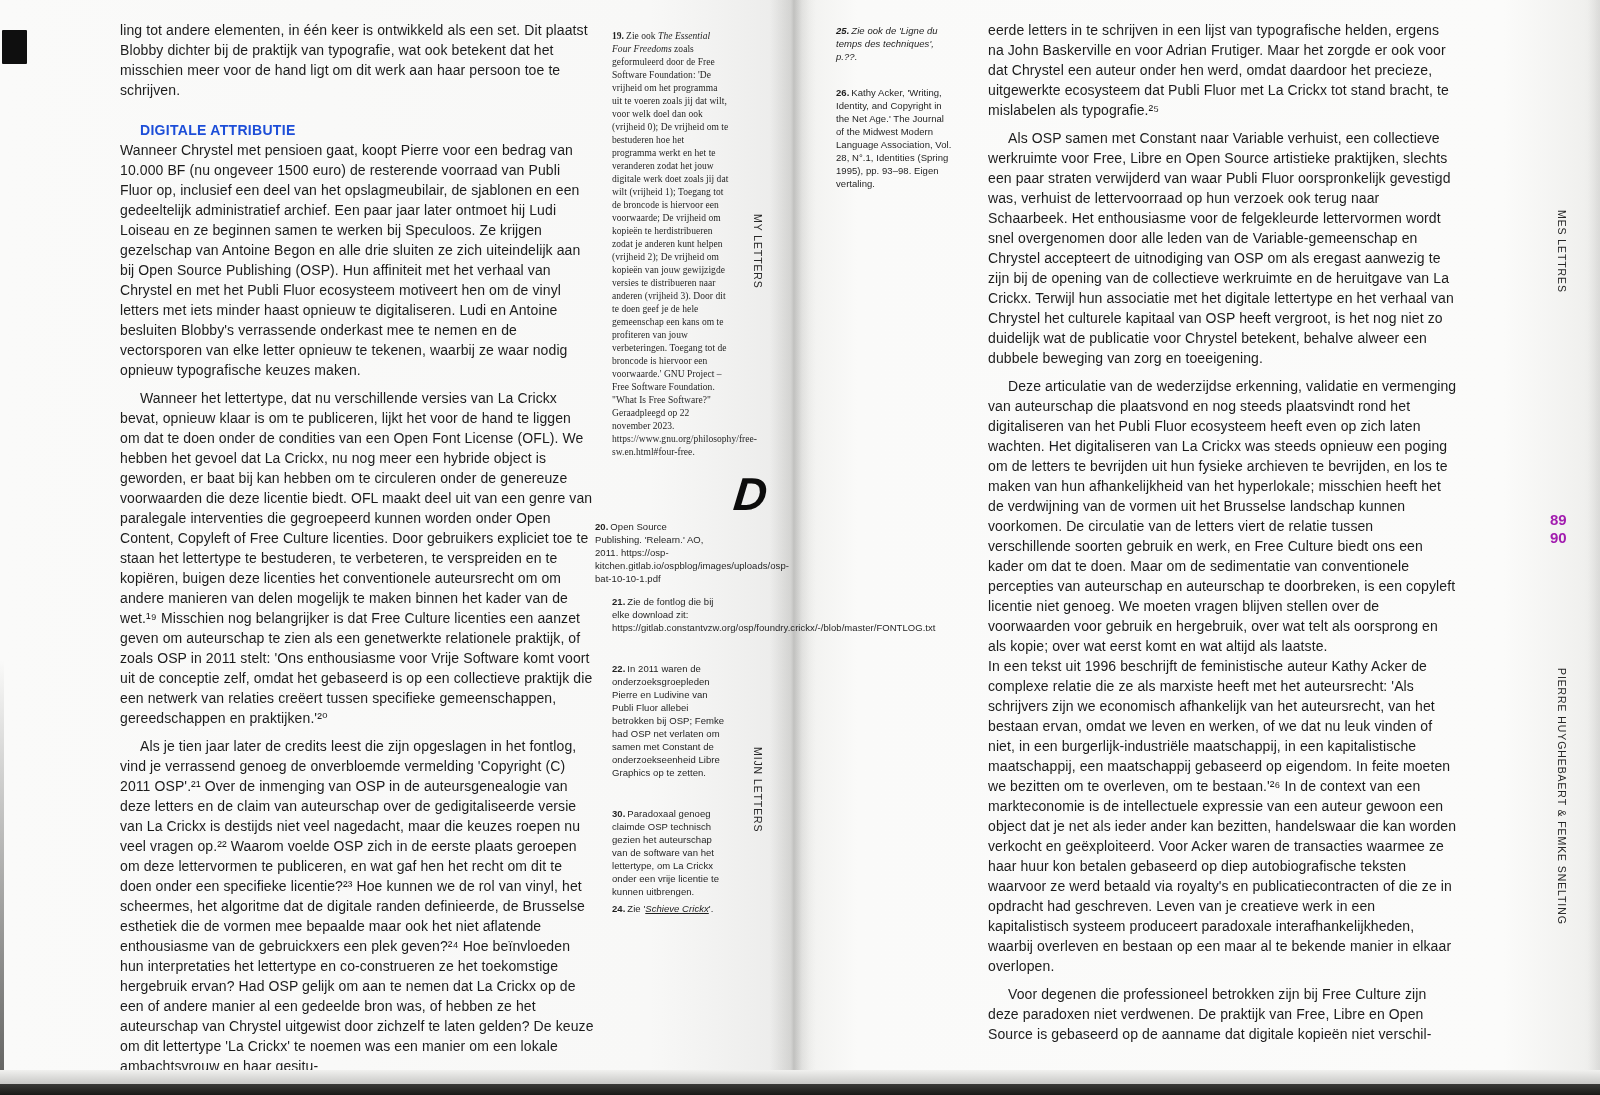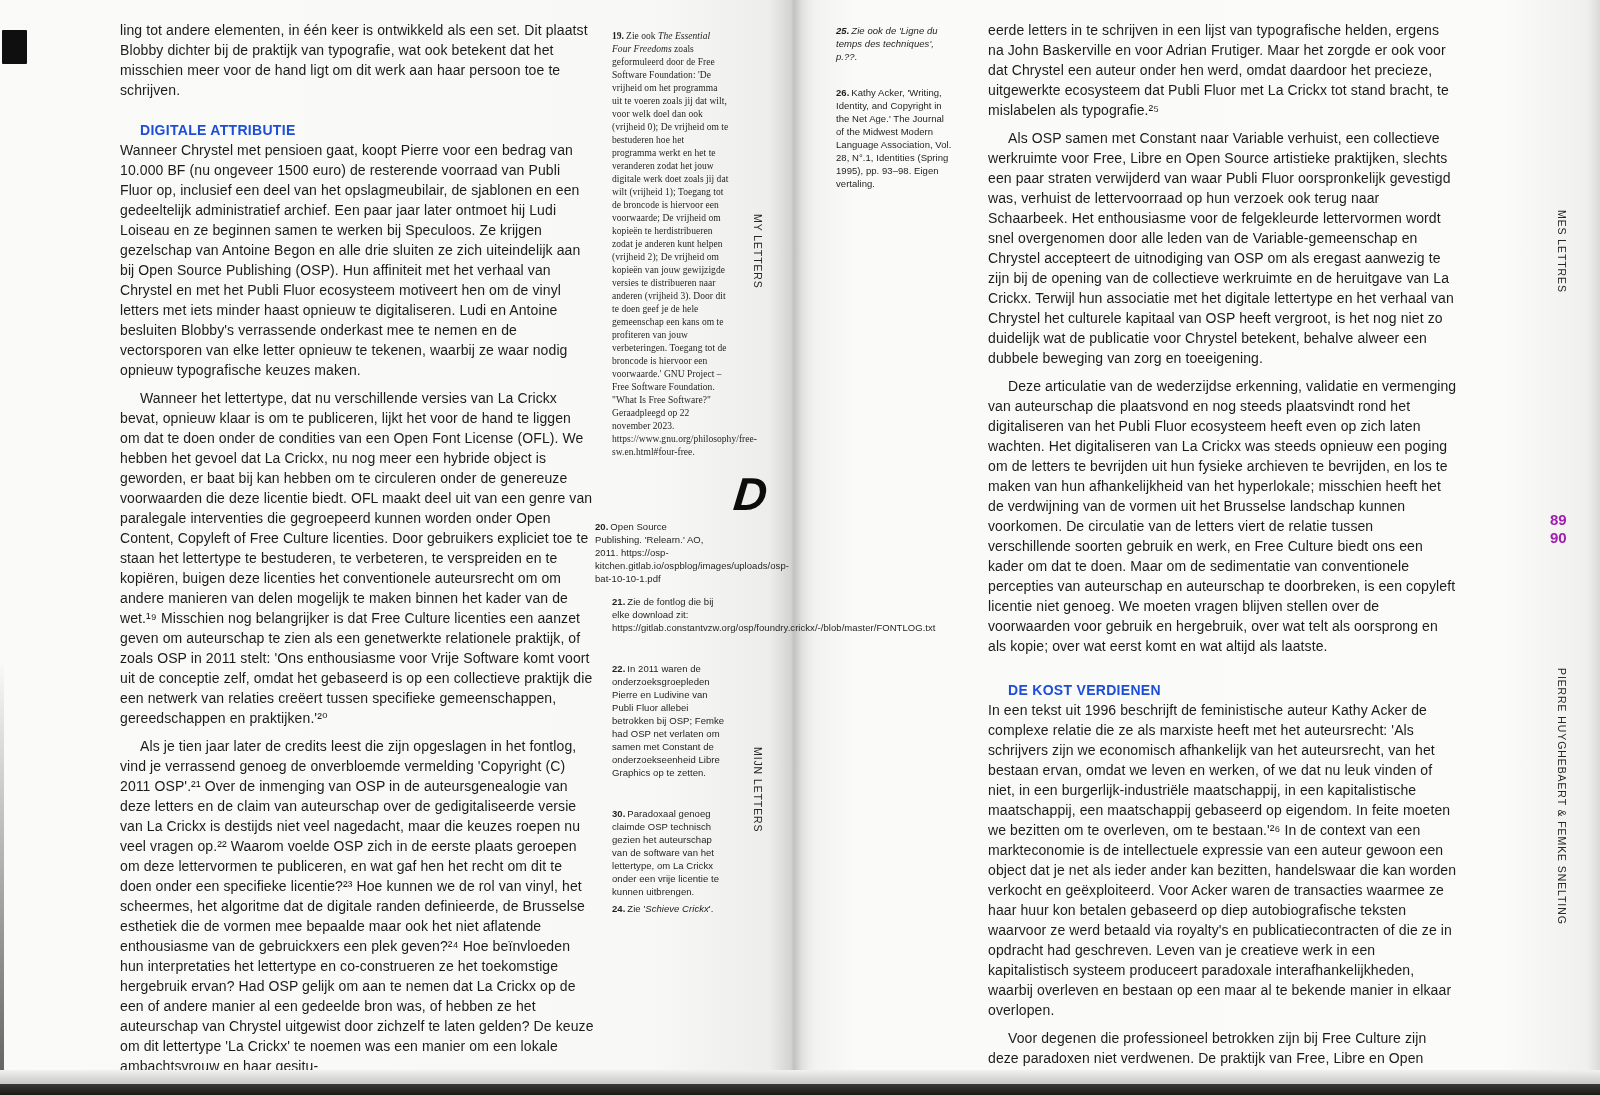--- a/index.html
+++ b/index.html
@@ -68,39 +68,38 @@
   <div class="fn" style="left:612px;top:595px;">
     <span class="fn-num">21.</span><span><span>Zie de </span><span style="">fontlog</span><span> die bij elke download zit: https://gitlab.constantvzw.org/osp/foundry.crickx/-/blob/master/FONTLOG.txt</span></span>
   </div>
   <div class="fn" style="left:612px;top:662px;">
     <span class="fn-num">22.</span><span><span>In 2011 waren de onderzoeksgroepleden Pierre en Ludivine van Publi Fluor allebei betrokken bij OSP; Femke had OSP net verlaten om samen met Constant de onderzoekseenheid Libre Graphics op te zetten.</span></span>
   </div>
   <div class="fn" style="left:612px;top:807px;">
     <span class="fn-num">30.</span><span><span>Paradoxaal genoeg claimde OSP technisch gezien het auteurschap van de software van het lettertype, om La Crickx onder een vrije licentie te kunnen uitbrengen.</span></span>
   </div>
   <div class="fn" style="left:612px;top:902px;">
-    <span class="fn-num">24.</span><span><span>Zie '</span><span style="font-style: italic;">Schieve Crickx</span><span>'.</span></span>
+    <span class="fn-num">24.</span><span><span>Zie '</span><span style="font-style: italic; text-decoration: underline;">Schieve Crickx</span><span>'.</span></span>
   </div>
 
   <div class="vlabel" style="left:752px;top:214px;">MY LETTERS</div>
   <div class="vlabel" style="left:752px;top:747px;">MIJN LETTERS</div>
   <div class="chapter-letter">D</div>
 
   <div class="fn" style="left:836px;top:24px;font-style:italic;">
     <span class="fn-num">25.</span><span><span>Zie ook de 'Ligne du temps des techniques', p.??.</span></span>
   </div>
   <div class="fn" style="left:836px;top:86px;">
     <span class="fn-num">26.</span><span><span>Kathy Acker, 'Writing, Identity, and Copyright in the Net Age.' </span><span style="">The Journal of the Midwest Modern Language Association</span><span>, Vol. 28, N°.1, Identities (Spring 1995), pp. 93–98. Eigen vertaling.</span></span>
   </div>
 
   <div class="main-col main-col-right">
     <p class="para">eerde letters in te schrijven in een lijst van typografische helden, ergens na John Baskerville en voor Adrian Frutiger. Maar het zorgde er ook voor dat Chrystel een auteur onder hen werd, omdat daardoor het precieze, uitgewerkte ecosysteem dat Publi Fluor met La Crickx tot stand bracht, te mislabelen als typografie.²⁵</p>
     <p class="para indent">Als OSP samen met Constant naar Variable verhuist, een collectieve werkruimte voor Free, Libre en Open Source artistieke praktijken, slechts een paar straten verwijderd van waar Publi Fluor oorspronkelijk gevestigd was, verhuist de lettervoorraad op hun verzoek ook terug naar Schaarbeek. Het enthousiasme voor de felgekleurde lettervormen wordt snel overgenomen door alle leden van de Variable-gemeenschap en Chrystel accepteert de uitnodiging van OSP om als eregast aanwezig te zijn bij de opening van de collectieve werkruimte en de heruitgave van La Crickx. Terwijl hun associatie met het digitale lettertype en het verhaal van Chrystel het culturele kapitaal van OSP heeft vergroot, is het nog niet zo duidelijk wat de publicatie voor Chrystel betekent, behalve alweer een dubbele beweging van zorg en toeeigening.</p>
     <p class="para indent">Deze articulatie van de wederzijdse erkenning, validatie en vermenging van auteurschap die plaatsvond en nog steeds plaatsvindt rond het digitaliseren van het Publi Fluor ecosysteem heeft even op zich laten wachten. Het digitaliseren van La Crickx was steeds opnieuw een poging om de letters te bevrijden uit hun fysieke archieven te bevrijden, en los te maken van hun afhankelijkheid van het hyperlokale; misschien heeft het de verdwijning van de vormen uit het Brusselse landschap kunnen voorkomen. De circulatie van de letters viert de relatie tussen verschillende soorten gebruik en werk, en Free Culture biedt ons een kader om dat te doen. Maar om de sedimentatie van conventionele percepties van auteurschap en auteurschap te doorbreken, is een copyleft licentie niet genoeg. We moeten vragen blijven stellen over de voorwaarden voor gebruik en hergebruik, over wat telt als oorsprong en als kopie; over wat eerst komt en wat altijd als laatste.</p>
-    <h3 class="heading heading-right">DE KOST VERDIENEN</h3>
     <p class="para">In een tekst uit 1996 beschrijft de feministische auteur Kathy Acker de complexe relatie die ze als marxiste heeft met het auteursrecht: 'Als schrijvers zijn we economisch afhankelijk van het auteursrecht, van het bestaan ervan, omdat we leven en werken, of we dat nu leuk vinden of niet, in een burgerlijk-industriële maatschappij, in een kapitalistische maatschappij, een maatschappij gebaseerd op eigendom. In feite moeten we bezitten om te overleven, om te bestaan.'²⁶ In de context van een markteconomie is de intellectuele expressie van een auteur gewoon een object dat je net als ieder ander kan bezitten, handelswaar die kan worden verkocht en geëxploiteerd. Voor Acker waren de transacties waarmee ze haar huur kon betalen gebaseerd op diep autobiografische teksten waarvoor ze werd betaald via royalty's en publicatiecontracten of die ze in opdracht had geschreven. Leven van je creatieve werk in een kapitalistisch systeem produceert paradoxale interafhankelijkheden, waarbij overleven en bestaan op een maar al te bekende manier in elkaar overlopen.</p>
     <p class="para indent">Voor degenen die professioneel betrokken zijn bij Free Culture zijn deze paradoxen niet verdwenen. De praktijk van Free, Libre en Open Source is gebaseerd op de aanname dat digitale kopieën niet verschil-</p>
   </div>
 
   <div class="vlabel" style="left:1556px;top:210px;">MES LETTRES</div>
   <div class="page-numbers">
     <div>89</div>
     <div>90</div>
   </div>
   <div class="vlabel" style="left:1556px;top:668px;">PIERRE HUYGHEBAERT &amp; FEMKE SNELTING</div>

